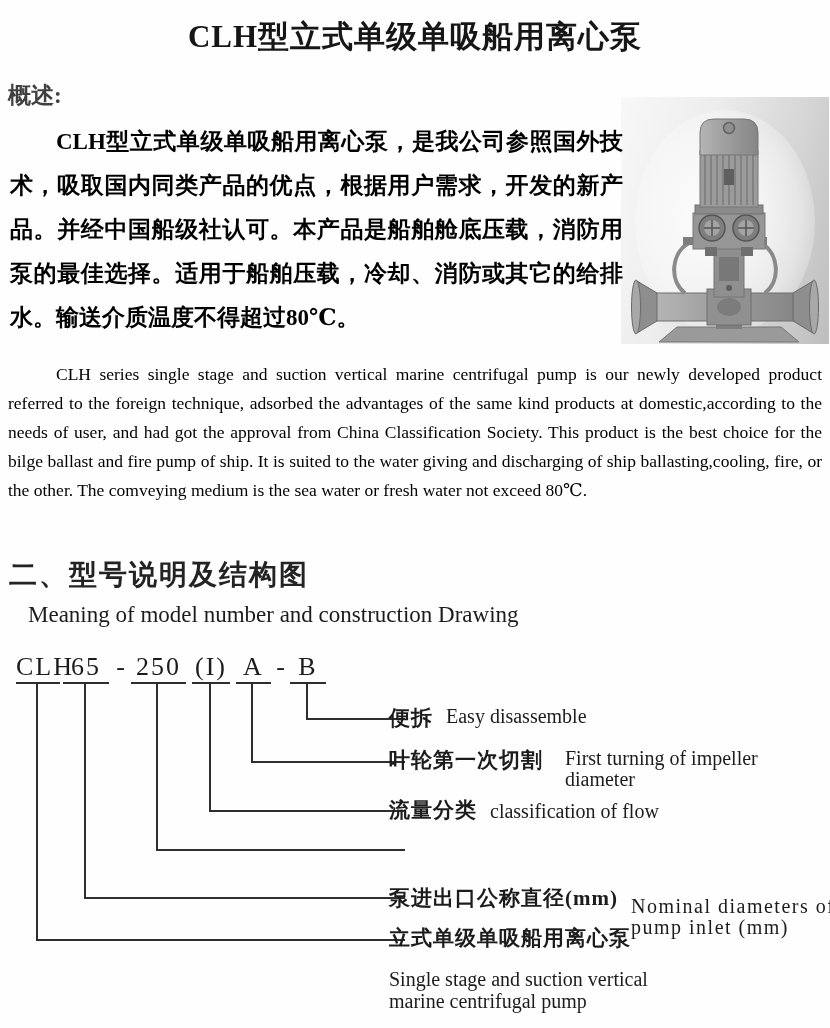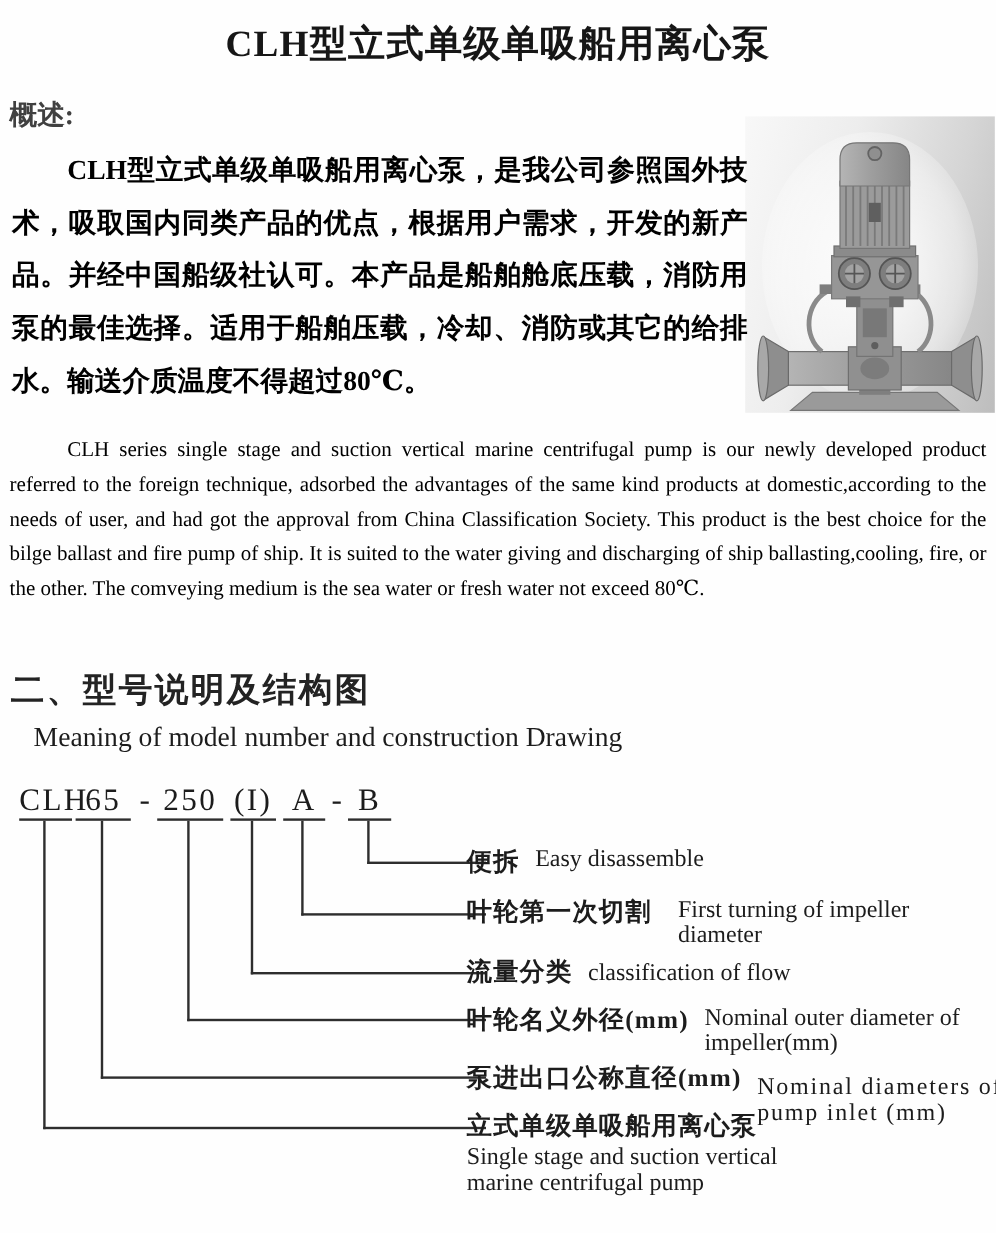--- a/index.html
+++ b/index.html
@@ -83,21 +83,21 @@
     font-size:21px;font-weight:600;line-height:24px;letter-spacing:1px;
   }
   .dlabel .en{font-size:20px;line-height:21px;}
   .dlabel .en .l2{display:block;}
   .lbl-b{top:58px;}
   .lbl-a{top:100px;gap:22px;}
   .lbl-i{top:150px;align-items:flex-end;}
   .lbl-250{top:190px;}
   .lbl-65{top:238px;}
   .lbl-65 .en{margin-top:10px;letter-spacing:1.5px;}
-  .lbl-clh{top:278px;flex-direction:column;gap:3px;}
+  .lbl-clh{top:278px;flex-direction:column;gap:18px;}
   .lbl-clh .en{line-height:22px;}
 </style>
 </head>
 <body>
 
 <div class="page">
 
   <div class="doc-title">CLH型立式单级单吸船用离心泵</div>
 
   <div class="overview-heading">概述:</div>
@@ -203,24 +203,20 @@
     <div class="dlabel lbl-a">
       <span class="cn">叶轮第一次切割</span>
       <span class="en"><span>First turning of impeller</span><span class="l2">diameter</span></span>
     </div>
 
     <div class="dlabel lbl-i">
       <span class="cn">流量分类</span>
       <span class="en">classification of flow</span>
     </div>
 
-    <div class="dlabel lbl-250">
-      <span class="cn">叶轮名义外径(mm)</span>
-      <span class="en"><span>Nominal outer diameter of</span><span class="l2">impeller(mm)</span></span>
-    </div>
 
     <div class="dlabel lbl-65">
       <span class="cn">泵进出口公称直径(mm)</span>
       <span class="en"><span>Nominal diameters of</span><span class="l2">pump inlet (mm)</span></span>
     </div>
 
     <div class="dlabel lbl-clh">
       <span class="cn">立式单级单吸船用离心泵</span>
       <span class="en"><span>Single stage and suction vertical</span><span class="l2">marine centrifugal pump</span></span>
     </div>

